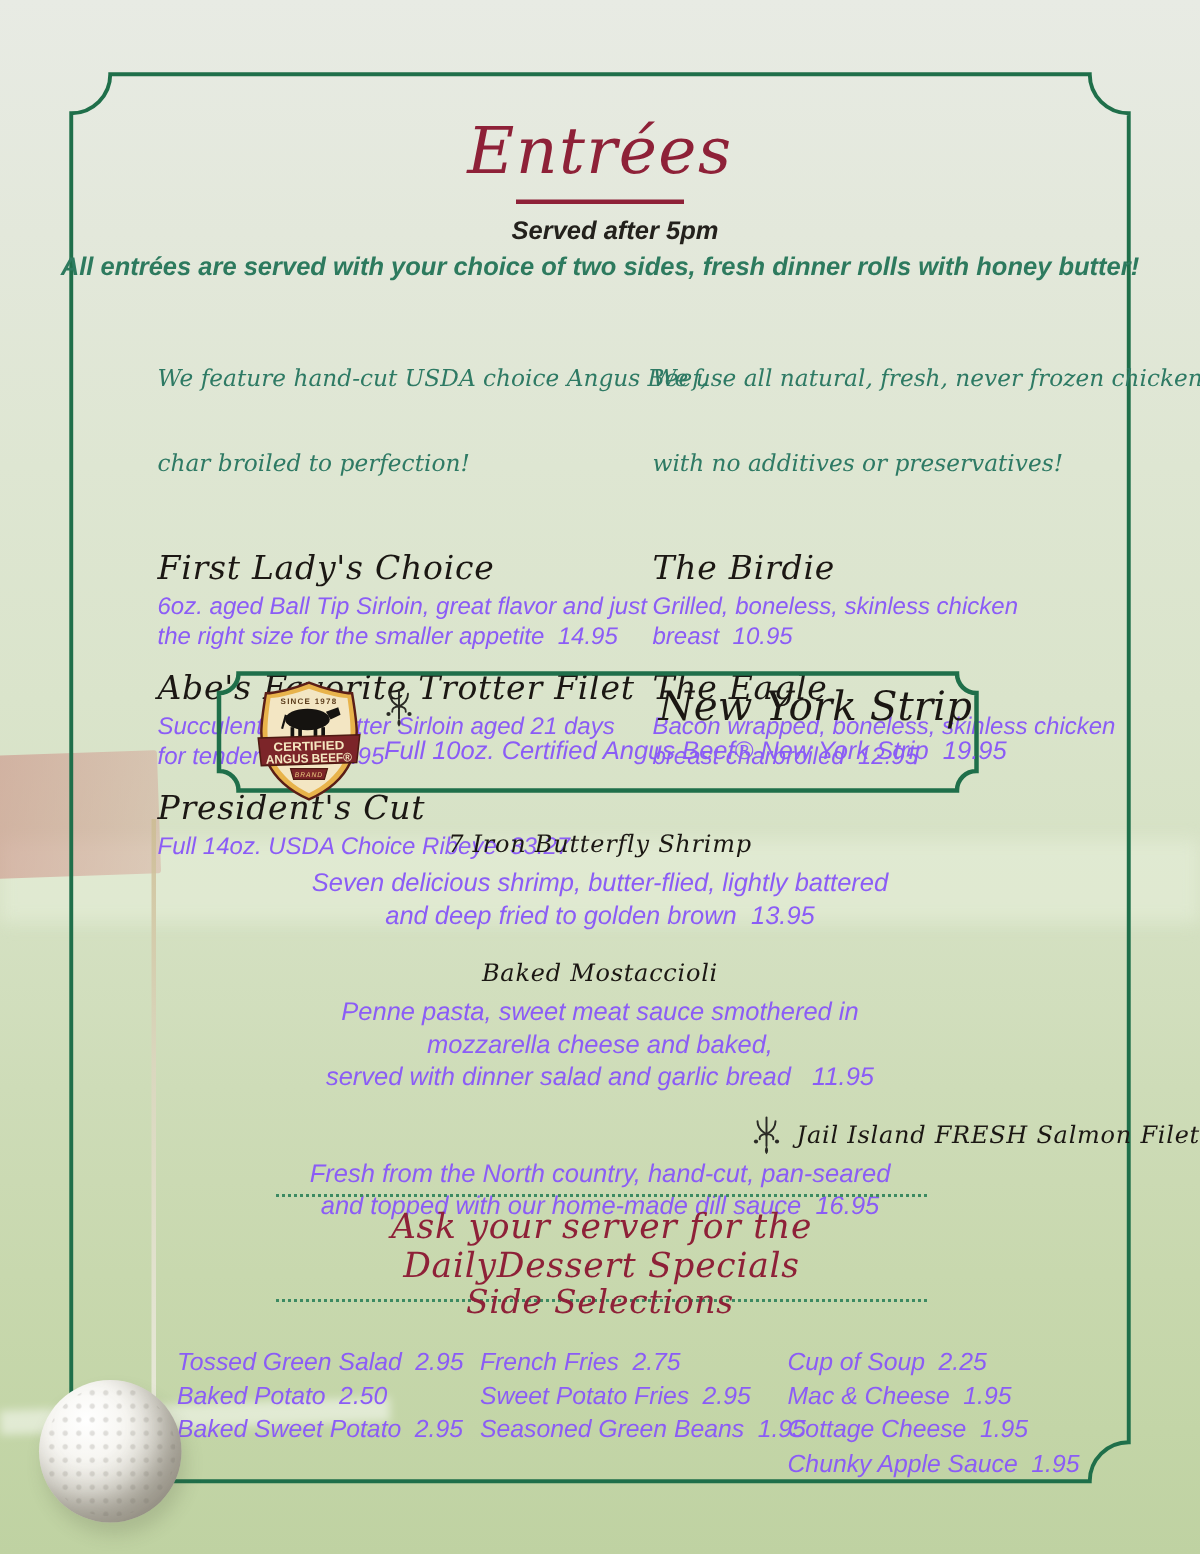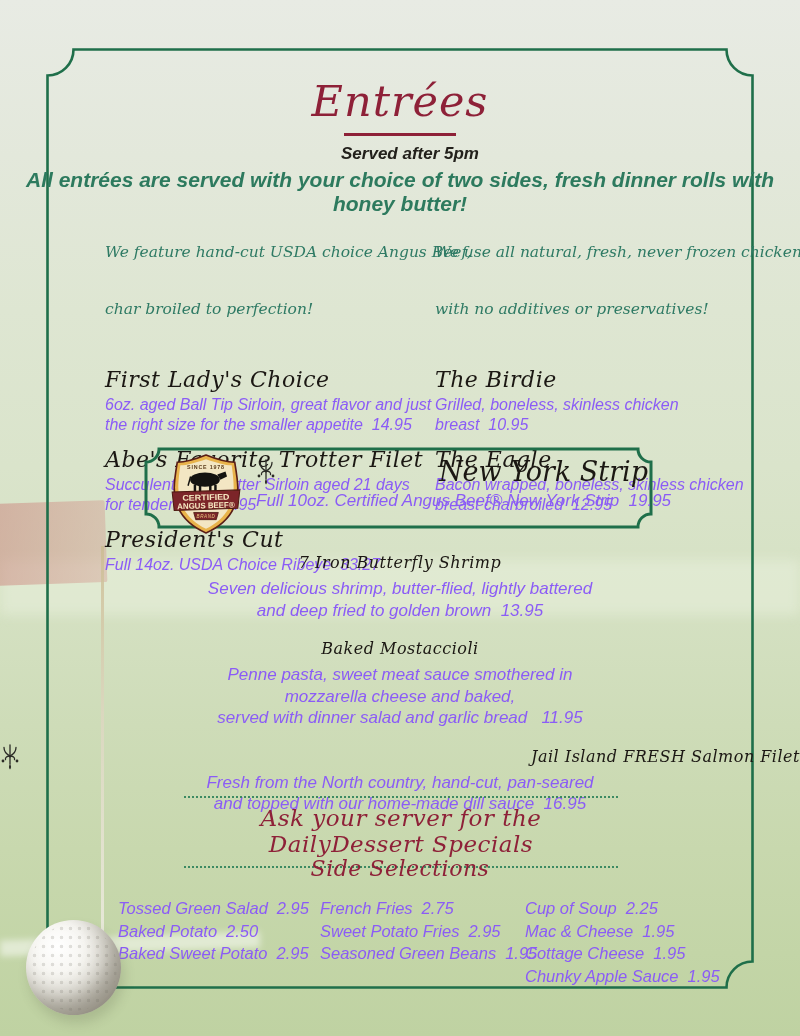--- a/index.html
+++ b/index.html
@@ -29,21 +29,21 @@
 
   
   .script{ font-family:"DejaVu Serif", serif; font-style:italic; }
   .body-it{ font-family:"Liberation Sans", sans-serif; font-style:italic; color:#8b5cf6; }
 
   .header{ position:absolute; top:80px; left:0; width:100%; text-align:center; }
   .title{ font-size:43px; color:#8e2138; letter-spacing:1px; line-height:1; }
   .title-rule{ width:112px; height:0; border-top:3px solid #8e2138; margin:10px auto 8px auto; }
   .subtitle{ font-size:17px; font-weight:bold; color:#23211c;padding-left:20px; }
   .intro{ position:absolute; top:168px; left:0; width:100%; text-align:center;
-          font-size:21px; font-weight:bold; color:#2d7a5e; }
+          font-size:17px; font-weight:bold; color:#2d7a5e; }
 
   .columns{ position:absolute; top:205px; left:105px; width:650px; display:flex; }
   .col-left{ width:330px; flex:none; }
   .col-right{ flex:1; }
   .col-note{ font-size:15.5px; color:#2e7a64; line-height:19px; margin-bottom:8px; white-space:pre; }
   .mi{ margin-bottom:11px; }
   .mi-name{ font-size:22px; color:#1b1713; line-height:30px; letter-spacing:0.5px; }
   .dline{ font-size:16px; line-height:19.5px; white-space:pre; }
 
   
@@ -51,21 +51,21 @@
   .featured-border{ position:absolute; left:-6px; top:-6px; }
   .angus-logo{ position:absolute; left:24px; top:5px; width:72px; height:80px; }
   .featured-text{ position:absolute; left:110px; top:7px; width:392px; text-align:center; }
   .featured-name-row{ display:flex; align-items:center; justify-content:space-between; gap:12px; }
   .featured-name{ font-size:27px; color:#1b1713; line-height:32px; }
   .featured-desc{ font-size:17px; line-height:22px; margin-top:2px; white-space:pre; }
 
   .center-sec{ position:absolute; top:548px; left:0; width:100%; text-align:center; }
   .ci{ margin-bottom:13px; }
   .ci-name{ font-size:16px; color:#1b1713; line-height:30px; letter-spacing:0.5px; }
-  .ci-name-row{ display:flex; align-items:center; justify-content:space-between; gap:10px; }
+  .ci-name-row{ display:flex; align-items:center; justify-content:flex-end; gap:10px; }
   .cline{ font-size:17px; line-height:21.5px; white-space:pre; }
 
   .dessert{ position:absolute; top:796px; left:184px; width:434px;
             border-top:2px dotted #3c8a62; border-bottom:2px dotted #3c8a62;
             padding:7px 0 9px 0; text-align:center; }
   .dessert-text{ font-size:23px; color:#8e2138; letter-spacing:0.5px; }
 
   .sides-title{ position:absolute; top:856px; left:0; width:100%; text-align:center;
                 font-size:22px; color:#8e2138; letter-spacing:0.5px; }
   .sides{ position:absolute; top:892px; left:118px; width:640px; }

